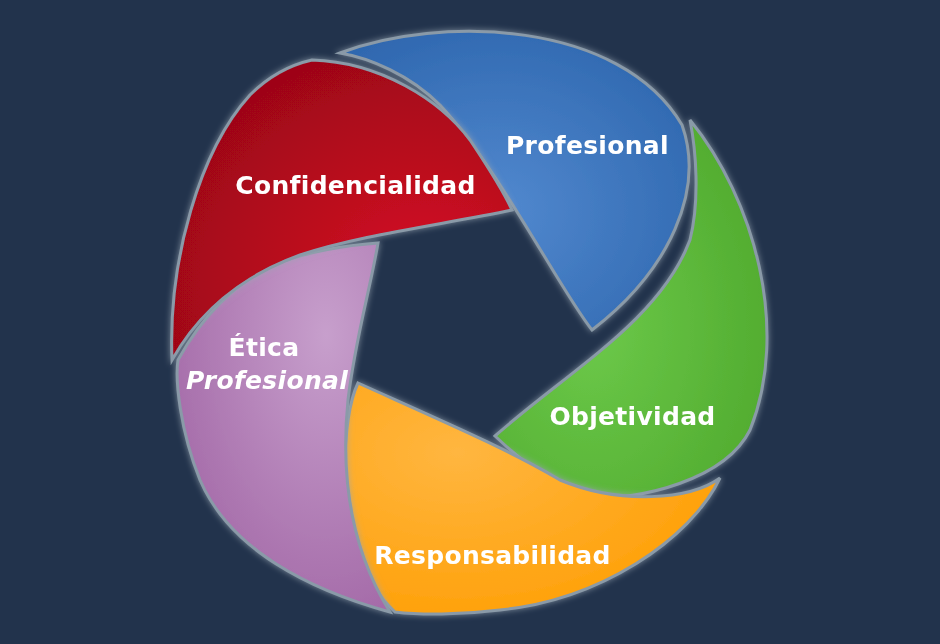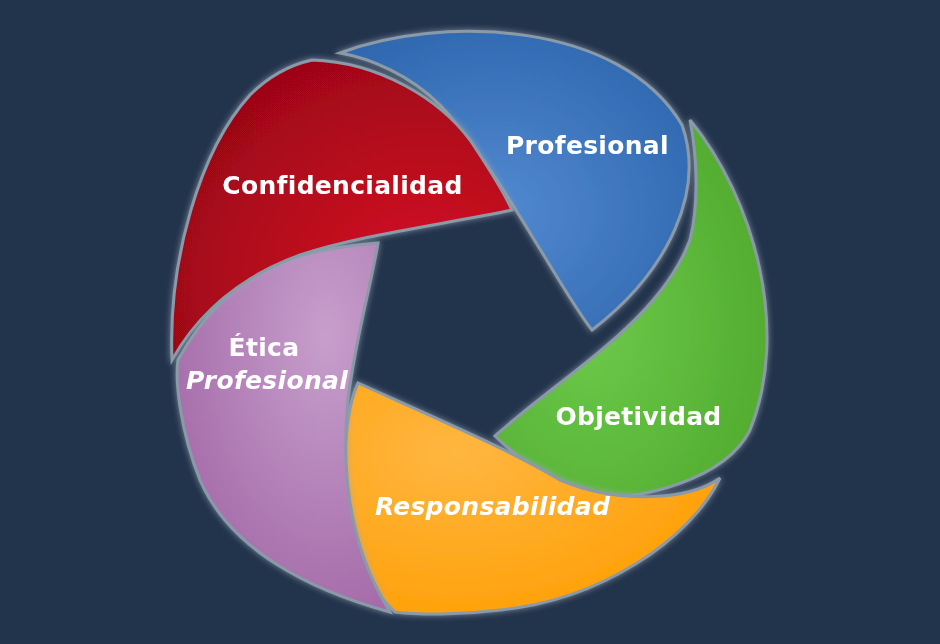--- a/index.html
+++ b/index.html
@@ -64,17 +64,17 @@
   <path class="seg" filter="url(#glow)" fill="url(#gGreen)" d="M 690 120 C 755 200, 790 330, 750 430 C 725 480, 640 500, 590 498 C 560 490, 520 460, 495 436 C 570 370, 660 320, 690 240 C 700 200, 696 150, 690 120 Z"></path>
 
   <path class="seg" filter="url(#glow)" fill="url(#gOrange)" d="M 358 383 C 440 420, 510 450, 560 480 C 620 505, 690 500, 720 478 C 690 540, 600 600, 500 610 C 460 615, 420 615, 395 612 C 360 580, 345 520, 345 470 C 345 430, 350 400, 358 383 Z"></path>
 
   <path class="seg" filter="url(#glow)" fill="url(#gPurple)" d="M 378 243 C 370 290, 355 340, 348 400 C 342 460, 345 540, 390 612 C 310 590, 230 550, 200 480 C 180 430, 175 380, 178 360 C 200 320, 235 280, 280 262 C 315 250, 350 245, 378 243 Z"></path>
 
   <path class="seg" filter="url(#glow)" fill="url(#gRed)" d="M 312 60 C 380 62, 440 100, 470 140 C 490 170, 505 195, 512 210 C 440 225, 360 235, 300 255 C 245 275, 200 310, 172 360 C 168 260, 200 150, 250 95 C 270 75, 290 65, 312 60 Z"></path>
 </svg>
 
 <div class="label" style="left:506px; top:131px; width:160px;">Profesional</div>
-<div class="label" style="left:545px; top:402px; width:175px;margin-left:6px;">Objetividad</div>
-<div class="label" style="left:370px; top:492px; width:245px;font-style:italic;">Responsabilidad</div>
+<div class="label" style="left:545px; top:402px; width:175px;">Objetividad</div>
+<div class="label" style="left:370px; top:541px; width:245px;">Responsabilidad</div>
 <div class="label" style="left:184px; top:333px; width:160px;">Ética</div>
 <div class="label" style="left:182px; top:366px; width:170px;font-style:italic;">Profesional</div>
-<div class="label" style="left:215px; top:171px; width:255px;">Confidencialidad</div>
+<div class="label" style="left:228px; top:171px; width:255px;">Confidencialidad</div>
 
 </body></html>

